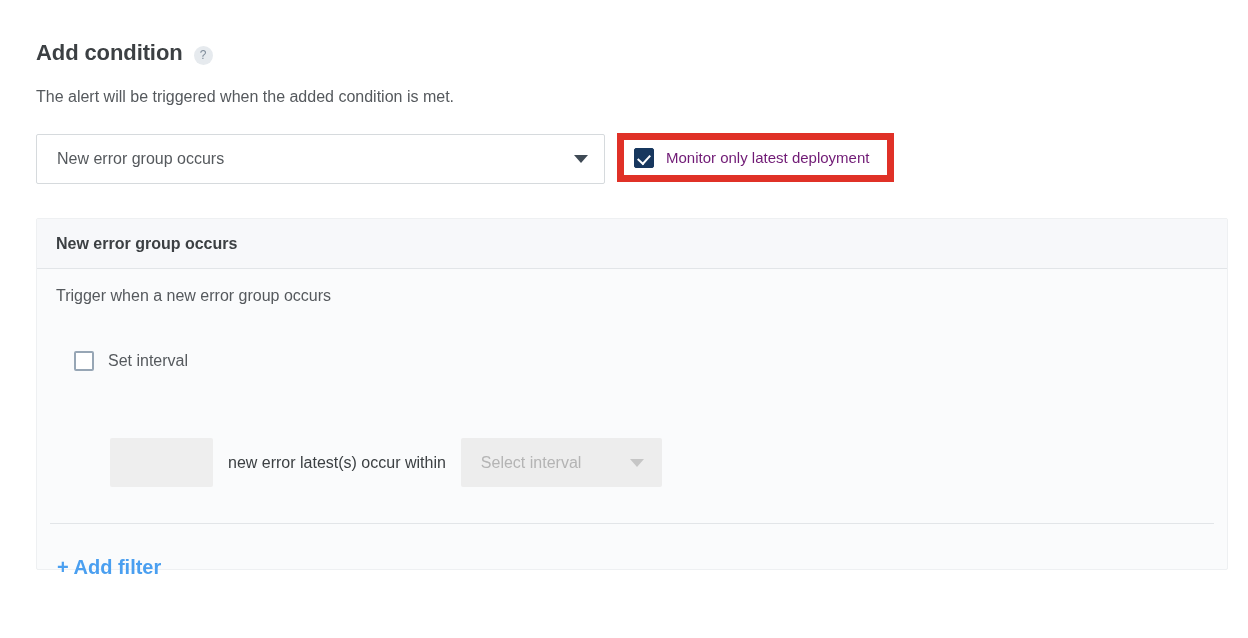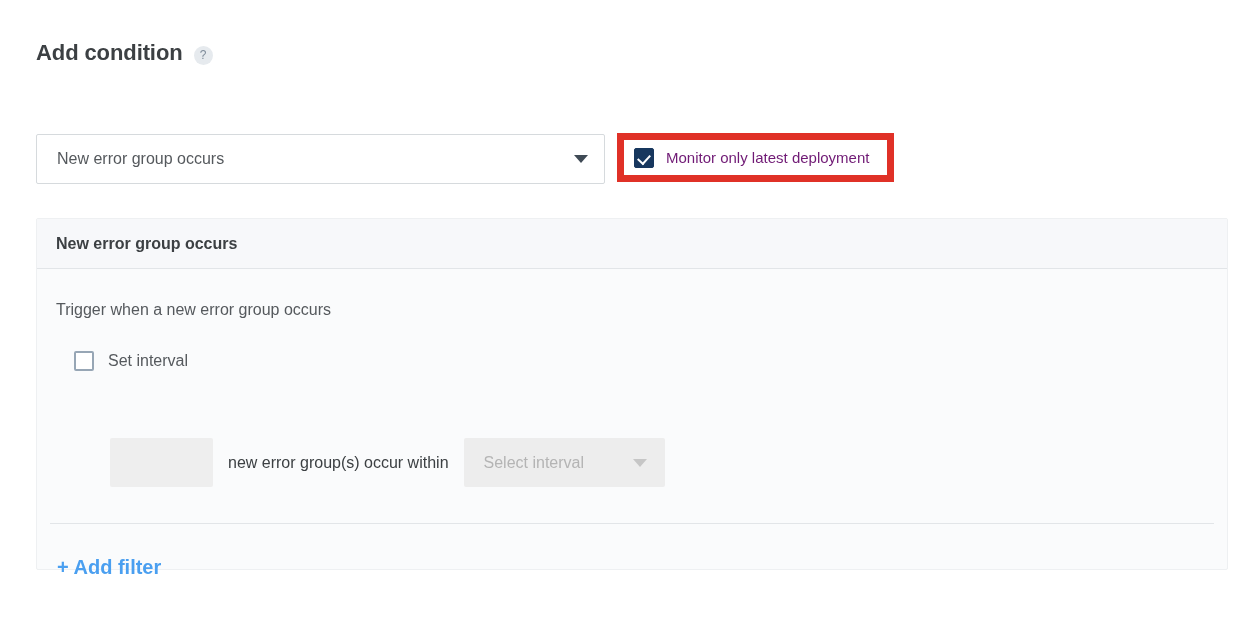--- a/index.html
+++ b/index.html
@@ -182,21 +182,21 @@
   }
   .panel-body {
     padding: 0;
     position: relative;
     height: 300px;
   }
 
   .trigger-text {
     position: absolute;
     left: 19px;
-    top: 32px;
+    top: 18px;
     font-size: 16px;
     color: #55595d;
     white-space: nowrap;
   }
 
   .threshold-row {
     position: absolute;
     left: 37px;
     top: 82px;
     display: flex;
@@ -277,20 +277,21 @@
 </head>
 <body>
 
 <div class="page">
 
   <div class="heading-row">
     <div class="page-title">Add condition</div>
     <div class="help-badge">?</div>
   </div>
 
+  <div class="subtitle">The alert will be triggered when the added condition is met.</div>
 
   <div class="select-row">
     <div class="condition-select">
       <span class="value">New error group occurs</span>
       <span class="caret"></span>
     </div>
   </div>
 
   <div class="annotation-box">
     <div class="checkbox-line">
@@ -308,21 +309,21 @@
 
       <div class="trigger-text">Trigger when a new error group occurs</div>
 
       <div class="threshold-row">
         <span class="cb unchecked"></span>
         <span class="threshold-label">Set interval</span>
       </div>
 
       <div class="interval-row">
         <input class="num-input" type="text" disabled="" placeholder="" style="">
-        <span class="interval-text">new error group(s) occur within</span>
+        <span class="interval-text">new error latest(s) occur within</span>
         <div class="interval-select">
           <span class="value">Select interval</span>
           <span class="caret disabled"></span>
         </div>
       </div>
 
       <div class="panel-divider"></div>
 
       <div class="add-filter">+ Add filter</div>
 

